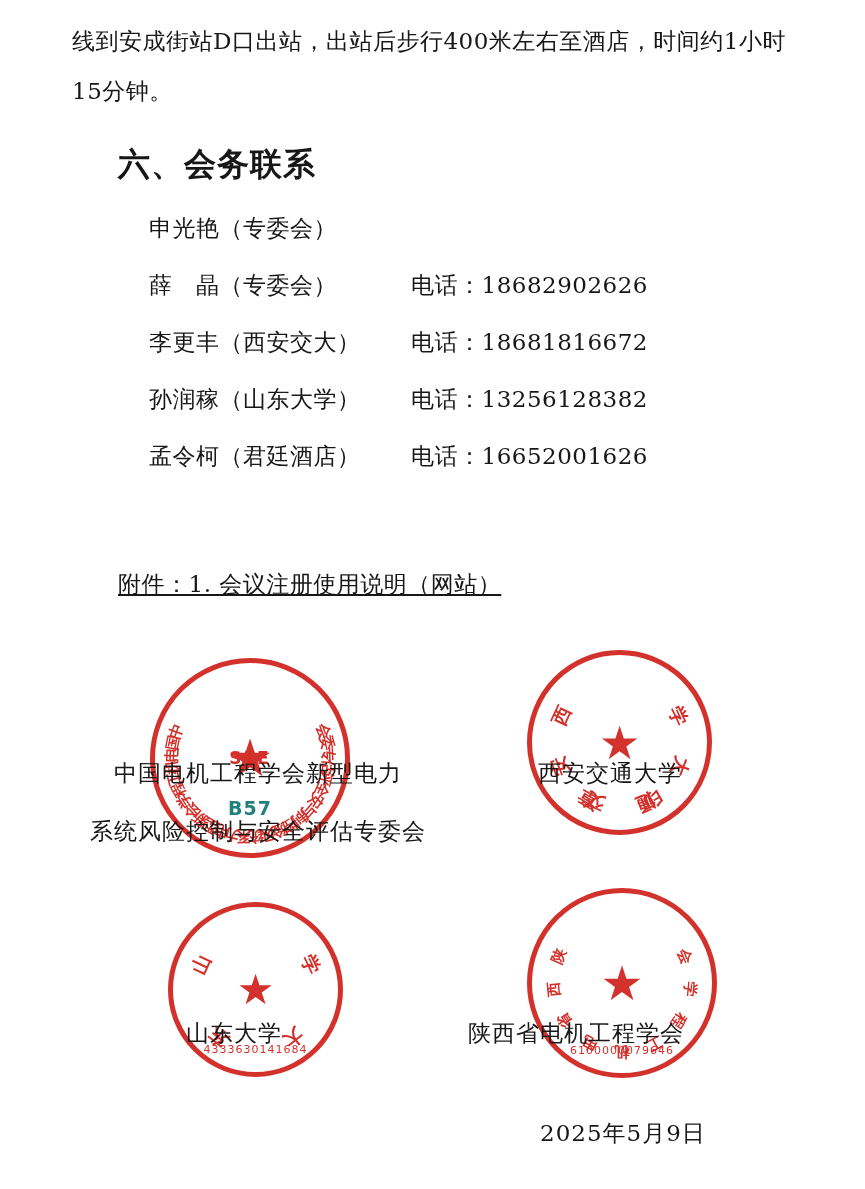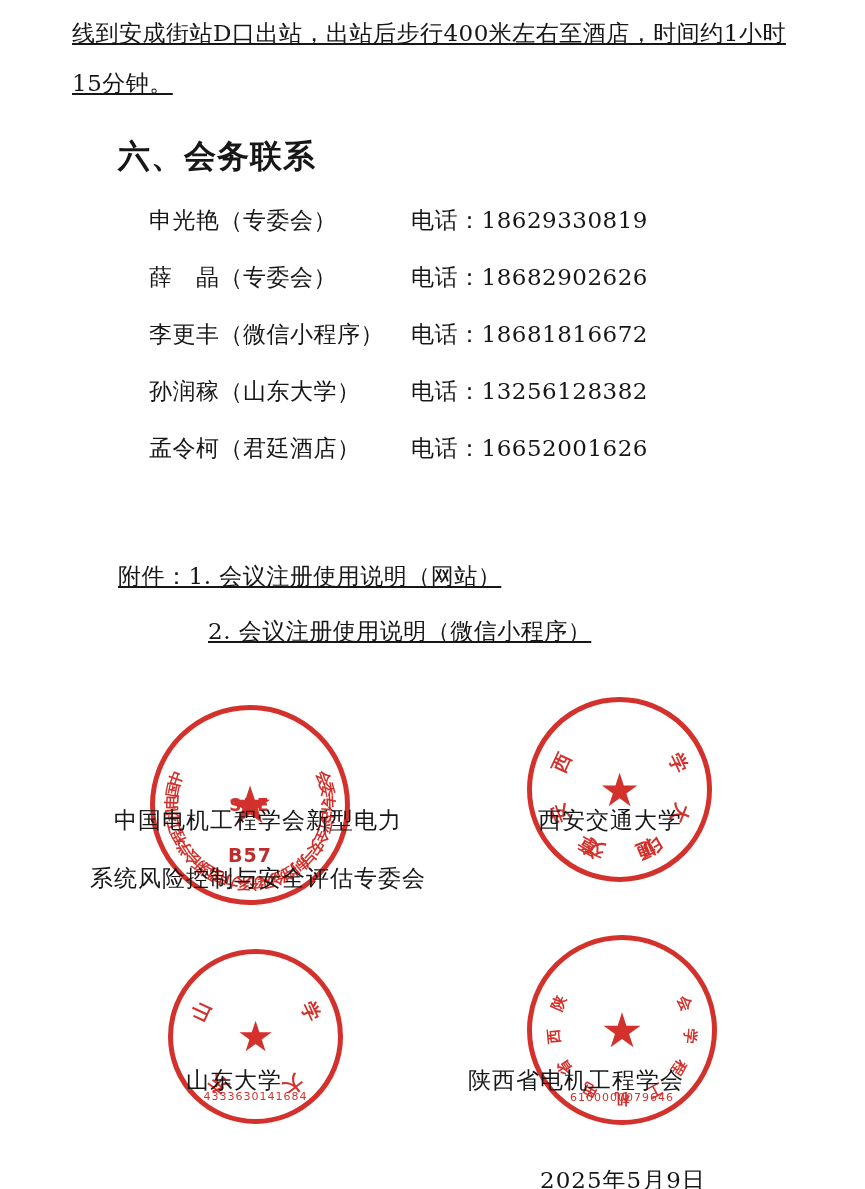--- a/index.html
+++ b/index.html
@@ -22,22 +22,21 @@
     box-sizing: border-box;
   }
 
   .para {
     font-size: 23px;
     line-height: 50px;
     letter-spacing: 0.5px;
     white-space: pre-wrap;
   }
   .para.first {
-    padding-top: 8px;
-    text-decoration: underline;
+    padding-top: 16px;
   }
 
   .section-title {
     font-size: 32px;
     font-weight: bold;
     line-height: 52px;
     margin-top: 22px;
     padding-left: 46px;
     letter-spacing: 1px;
   }
@@ -131,21 +130,21 @@
   }
   .seal .seal-sub-label {
     position: absolute;
     left: 0;
     right: 0;
     bottom: 34px;
     text-align: center;
     font-family: "DejaVu Sans", "Liberation Sans", sans-serif;
     font-weight: bold;
     font-size: 19px;
-    color: #b91c1c;
+    color: #0f766e;
     letter-spacing: 1px;
   }
   .arc-char {
     position: absolute;
     left: 50%;
     top: 50%;
     font-size: 19px;
     font-weight: bold;
     font-family: "DejaVu Serif", "Liberation Serif", serif;
     transform-origin: 0 0;
@@ -209,43 +208,41 @@
 
 <div class="page">
 
   <div class="para first">线到安成街站D口出站，出站后步行400米左右至酒店，时间约1小时15分钟。</div>
 
   <div class="section-title">六、会务联系</div>
 
   <div class="contact-list">
     <div class="contact-row">
       <span class="contact-name">申光艳（专委会）</span>
-      <span class="contact-phone">电话：18629330819</span>
     </div>
     <div class="contact-row">
       <span class="contact-name">薛　晶（专委会）</span>
       <span class="contact-phone">电话：18682902626</span>
     </div>
     <div class="contact-row">
-      <span class="contact-name">李更丰（微信小程序）</span>
+      <span class="contact-name">李更丰（西安交大）</span>
       <span class="contact-phone">电话：18681816672</span>
     </div>
     <div class="contact-row">
       <span class="contact-name">孙润稼（山东大学）</span>
       <span class="contact-phone">电话：13256128382</span>
     </div>
     <div class="contact-row">
       <span class="contact-name">孟令柯（君廷酒店）</span>
       <span class="contact-phone">电话：16652001626</span>
     </div>
   </div>
 
   <div class="attachments">
     <div class="attach-row">附件：1. 会议注册使用说明（网站）</div>
-    <div class="attach-row indent">2. 会议注册使用说明（微信小程序）</div>
   </div>
 
   <div class="seals">
 
     <div class="seal" id="seal-committee">
       <div class="ring-text">
           <span class="arc-char small" style="transform: translate(-73.296px, -26.6776px) rotate(290deg) translate(-50%, -50%);">中</span>
           <span class="arc-char small" style="transform: translate(-76.5145px, -15.1503px) rotate(281.2deg) translate(-50%, -50%);">国</span>
           <span class="arc-char small" style="transform: translate(-77.9316px, -3.2663px) rotate(272.4deg) translate(-50%, -50%);">电</span>
           <span class="arc-char small" style="transform: translate(-77.5139px, 8.69458px) rotate(263.6deg) translate(-50%, -50%);">机</span>

